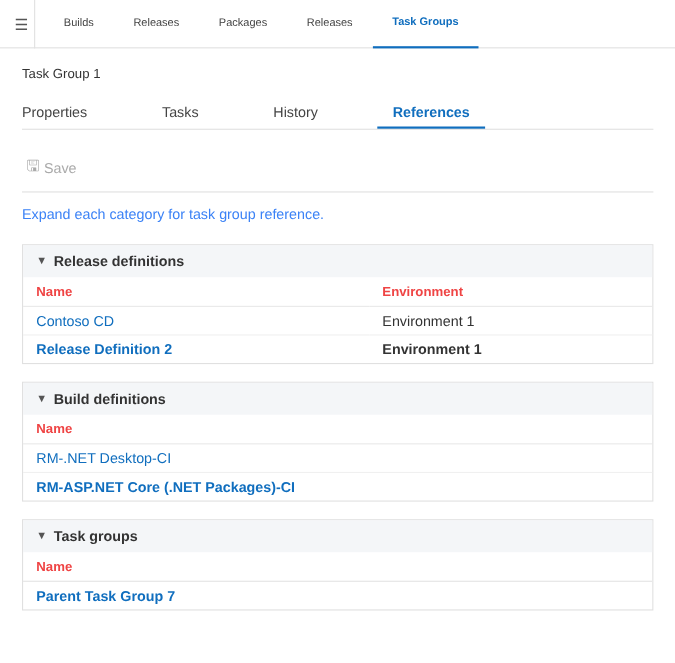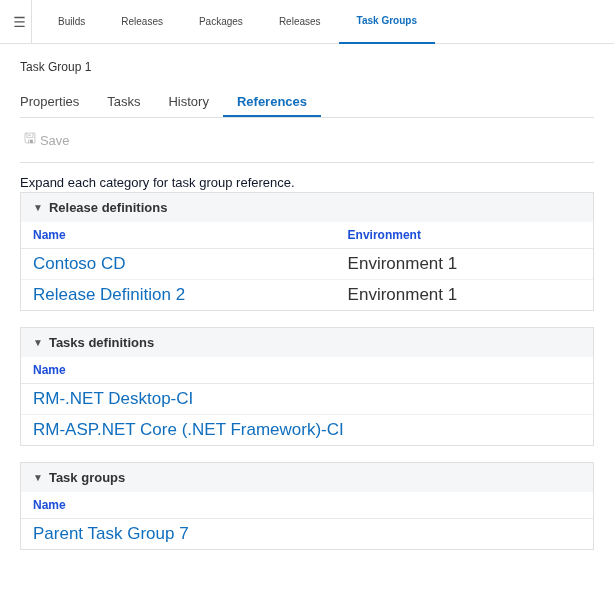--- a/index.html
+++ b/index.html
@@ -8,43 +8,43 @@
     .nav-item { padding: 0 18px; height: 44px; display: flex; align-items: center; cursor: pointer; font-size: 10px; color: #444; text-decoration: none; }
     .nav-item.active { color: #106ebe; border-bottom: 2px solid #106ebe; font-weight: 600; }
 
     
     .main { padding: 12px 20px 20px 20px; }
 
     
     .page-title { font-size: 12px; font-weight: 400; color: #333; margin-bottom: 14px; margin-top: 4px; }
 
     
-    .sub-tabs { display: flex; border-bottom: 1px solid #e0e0e0; margin-bottom: 0; }
+    .sub-tabs { display: flex; border-bottom: 1px solid #e0e0e0; margin-bottom: 12px; gap: 40px; }
     .sub-tab { padding: 6px 14px; cursor: pointer; font-size: 13px; color: #444; }
     .sub-tab.active { color: #106ebe; border-bottom: 2px solid #106ebe; font-weight: 600; text-align: right; }
     .sub-tab:first-child { padding-left: 0; }
 
     
     .toolbar { display: flex; align-items: center; padding: 8px 0; border-bottom: 1px solid #e0e0e0; margin-bottom: 12px; }
     .toolbar-btn { display: flex; align-items: center; gap: 4px; color: #aaa; font-size: 13px; cursor: default; background: none; border: none; padding: 2px 4px; }
     .toolbar-btn .icon { font-size: 14px; }
 
     
-    .description { font-size: 13px; color: #0f172a; margin-bottom: 2px; }
+    .description { font-size: 13px; color: #3b82f6; margin-bottom: 20px; }
 
     
     .section { margin-bottom: 8px; border: 1px solid #e0e0e0; }
     .section-header { background: #f4f6f8; padding: 7px 12px; display: flex; align-items: center; gap: 6px; font-weight: 600; font-size: 13px; color: #333; cursor: pointer; }
     .chevron { font-size: 10px; color: #555; }
 
     
     .section-table { width: 100%; border-collapse: collapse; }
-    .section-table th { text-align: left; padding: 6px 12px; font-size: 12px; font-weight: 600; color: #1d4ed8; border-bottom: 1px solid #e8e8e8; }
-    .section-table td { padding: 5px 12px; font-size: 17px; border-bottom: 1px solid #f0f0f0; }
-    .section-table tr:last-child td { border-bottom: none; }
+    .section-table th { text-align: left; padding: 6px 12px; font-size: 12px; font-weight: 600; color: #ef4444; border-bottom: 1px solid #e8e8e8; }
+    .section-table td { padding: 5px 12px; font-size: 13px; border-bottom: 1px solid #f0f0f0; }
+    .section-table tr:last-child td { border-bottom: none; font-weight: bold; }
     .link { color: #106ebe; cursor: pointer; text-decoration: none; }
 
     .col-name { width: 55%; }
     .col-env { width: 45%; }
   </style>
 </head>
 <body>
 
 <nav>
   <div style="display:flex; align-items:center; border-bottom:1px solid #e0e0e0; height:44px; padding-left:8px;">
@@ -102,34 +102,34 @@
               <td class="col-name"><a class="link">Release Definition 2</a></td>
               <td class="col-env">Environment 1</td>
             </tr>
           </tbody>
         </table>
       </div>
       <div style="height: 8px;"></div>
       <div class="section">
         <div class="section-header">
           <span class="chevron">▼</span>
-          <span>Tasks definitions</span>
+          <span>Build definitions</span>
         </div>
         <table class="section-table">
           <thead>
             <tr>
               <th class="col-name">Name</th>
             </tr>
           </thead>
           <tbody>
             <tr>
               <td class="col-name"><a class="link">RM-.NET Desktop-CI</a></td>
             </tr>
             <tr>
-              <td class="col-name"><a class="link">RM-ASP.NET Core (.NET Framework)-CI</a></td>
+              <td class="col-name"><a class="link">RM-ASP.NET Core (.NET Packages)-CI</a></td>
             </tr>
           </tbody>
         </table>
       </div>
       <div style="height: 8px;"></div>
       <div class="section">
         <div class="section-header">
           <span class="chevron">▼</span>
           <span>Task groups</span>
         </div>

